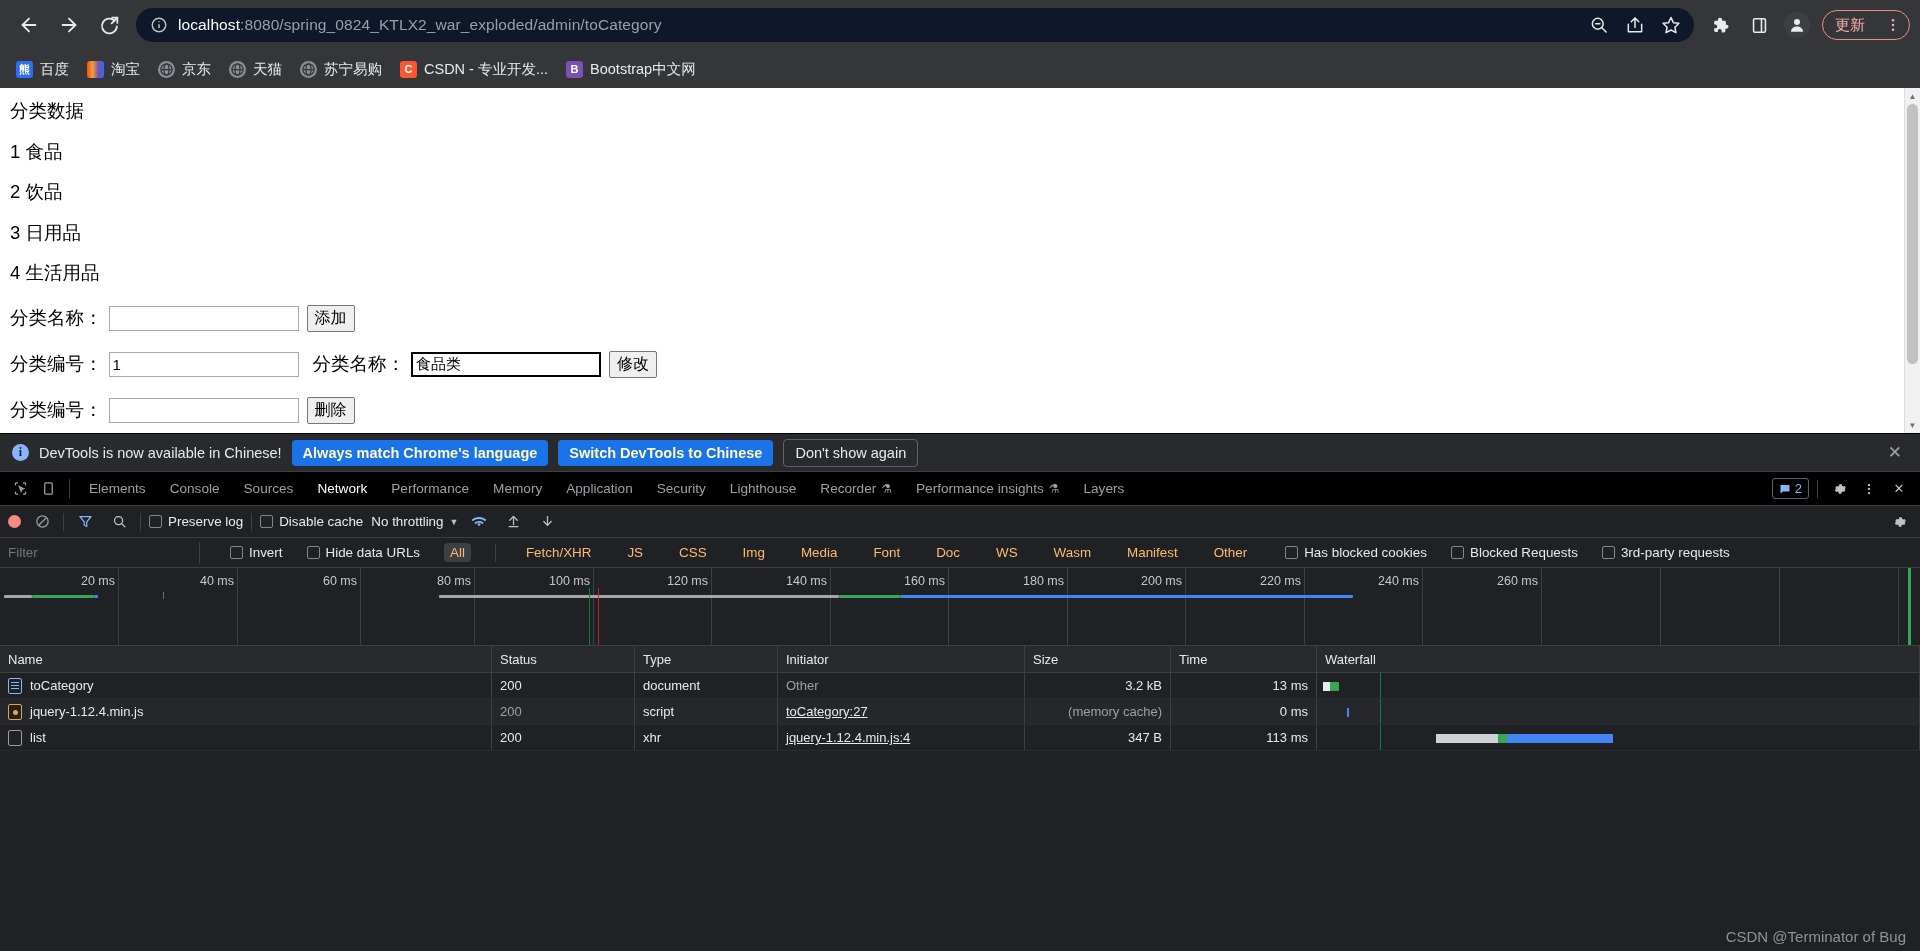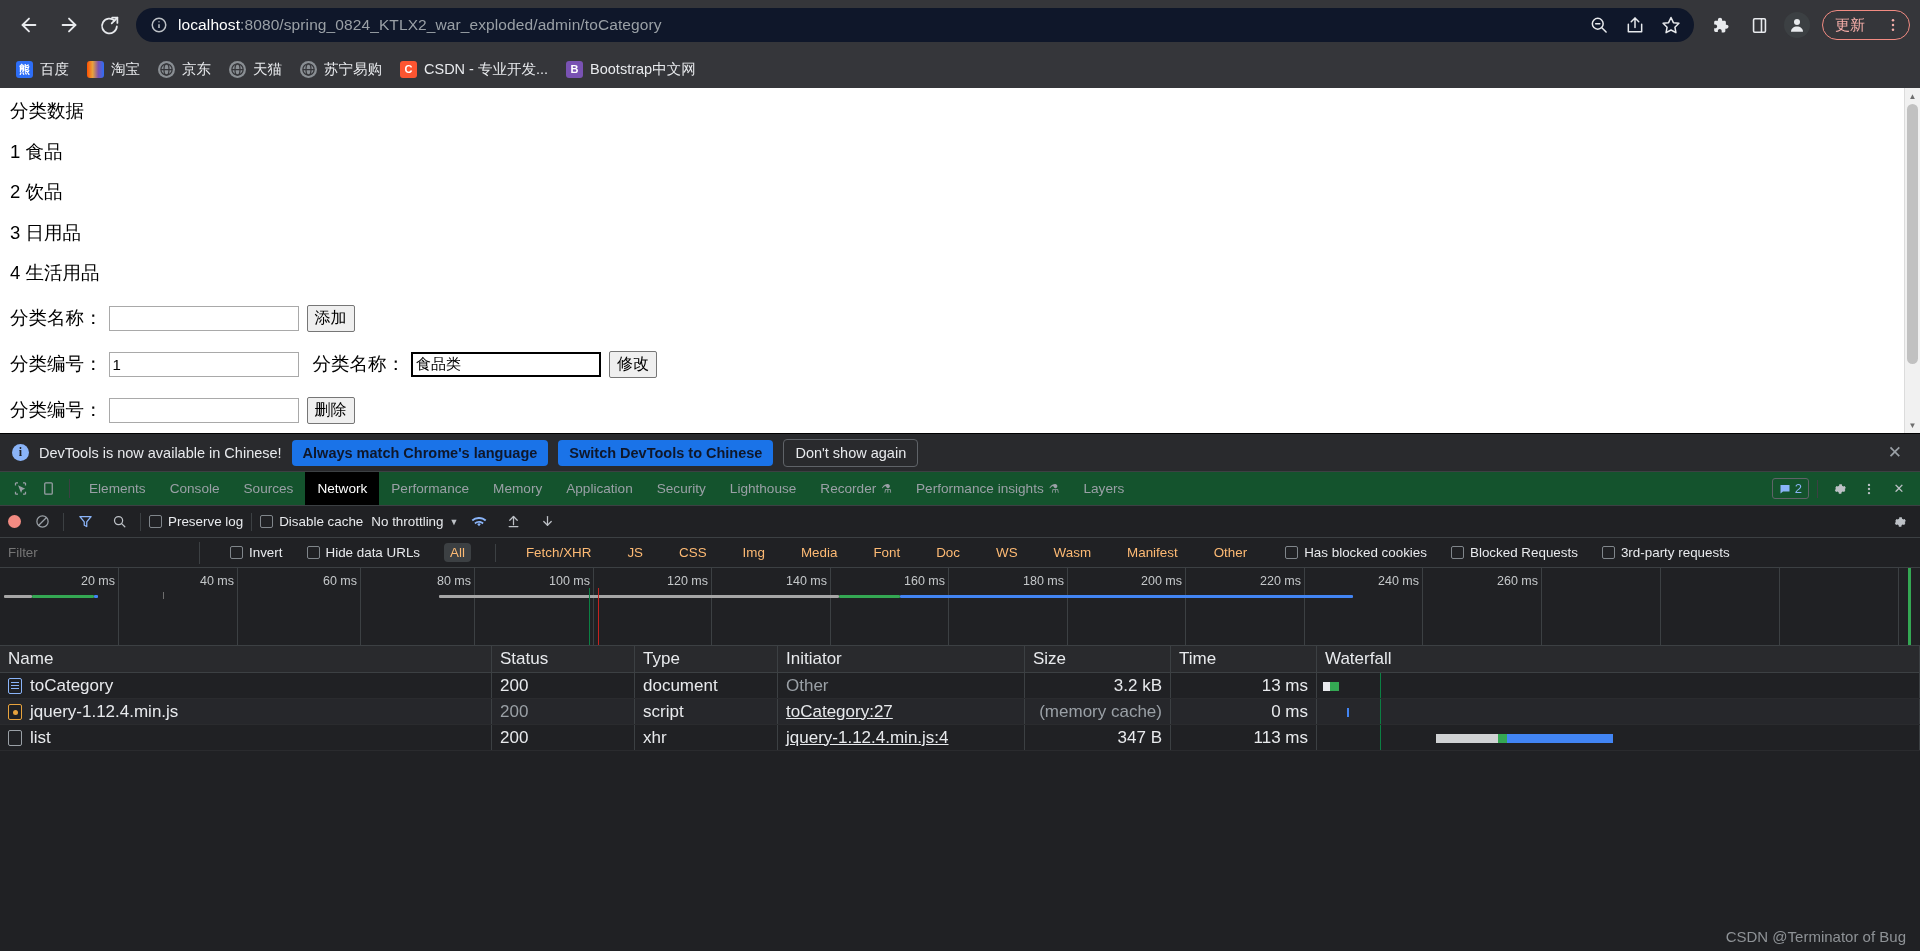--- a/index.html
+++ b/index.html
@@ -235,21 +235,21 @@
     background: #8ab4f8;
     color: #202124;
     display: flex; align-items: center; justify-content: center;
     font-size: 12px; font-weight: bold;
     font-family: "Liberation Serif", serif;
     flex: 0 0 auto;
   }
   #dt-banner .msg { font-size: 14.5px; color: #e8eaed; }
   .banner-btn {
     background: #1a73e8;
-    color: #0f172a;
+    color: #fef9c3;
     border-radius: 4px;
     padding: 5px 11px;
     font-size: 14.5px;
     font-weight: bold;
     white-space: nowrap;
   }
   .banner-btn.ghost {
     background: transparent;
     color: #e8eaed;
     border: 1px solid #5f6368;
@@ -260,21 +260,21 @@
     color: #9aa0a6;
     font-size: 17px;
     padding: 0 6px;
   }
 
   
   #dt-tabs {
     height: 34px;
     display: flex;
     align-items: stretch;
-    background: #14532d;
+    background: #000000;
     border-bottom: 1px solid #3c4043;
     padding-left: 6px;
   }
   .dt-tool-icon {
     width: 28px;
     display: flex; align-items: center; justify-content: center;
     color: #9aa0a6;
     flex: 0 0 auto;
   }
   .dt-sep {
@@ -405,21 +405,21 @@
   }
   .tl-bar { position:absolute; height:3px; border-radius:1px; }
   .tl-line { position:absolute; width:1px; }
 
   
   #req-table { flex: 1 1 auto; display: flex; flex-direction: column; overflow: hidden; }
   .rt-row {
     display: flex;
     height: 26px;
     align-items: flex-end;
-    font-size: 17px;
+    font-size: 13px;
     border-bottom: 1px solid #2a2b2e;
   }
   .rt-head {
     background: #292a2d;
     color: #e8eaed;
     height: 27px;
     border-bottom: 1px solid #3c4043;
   }
   .rt-row .c {
     padding: 0 8px;

